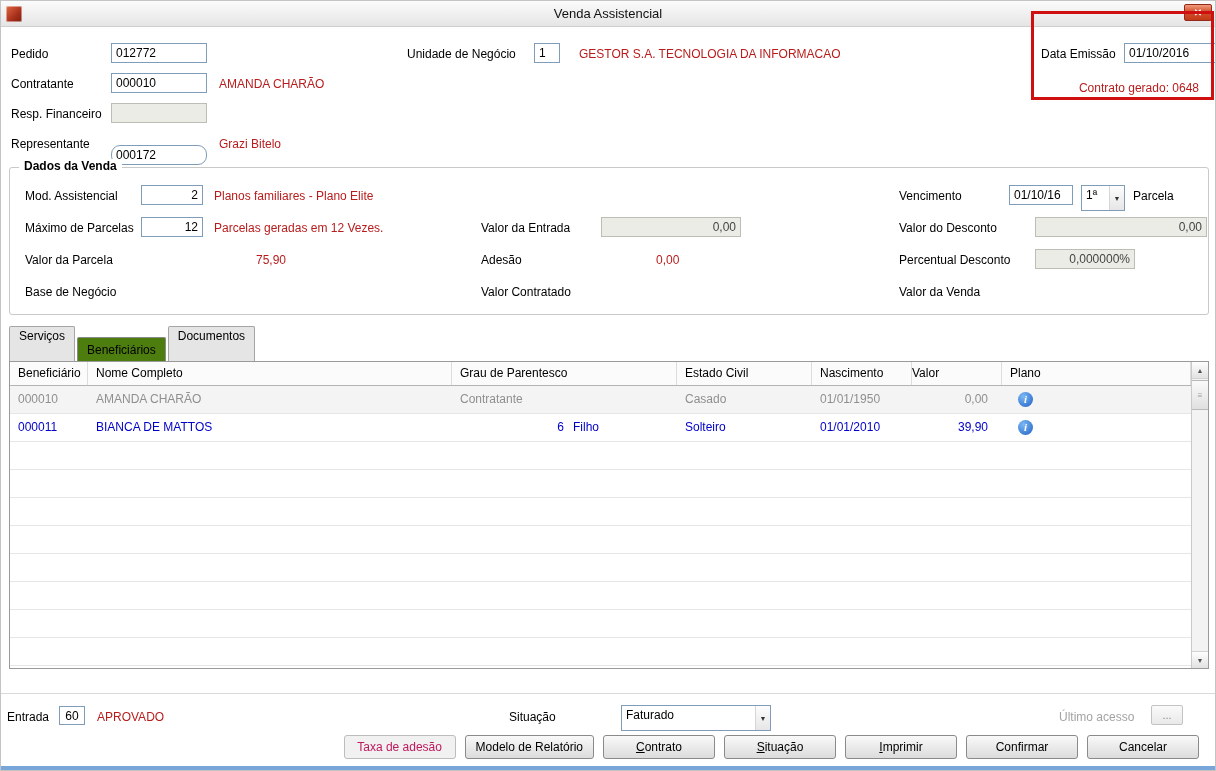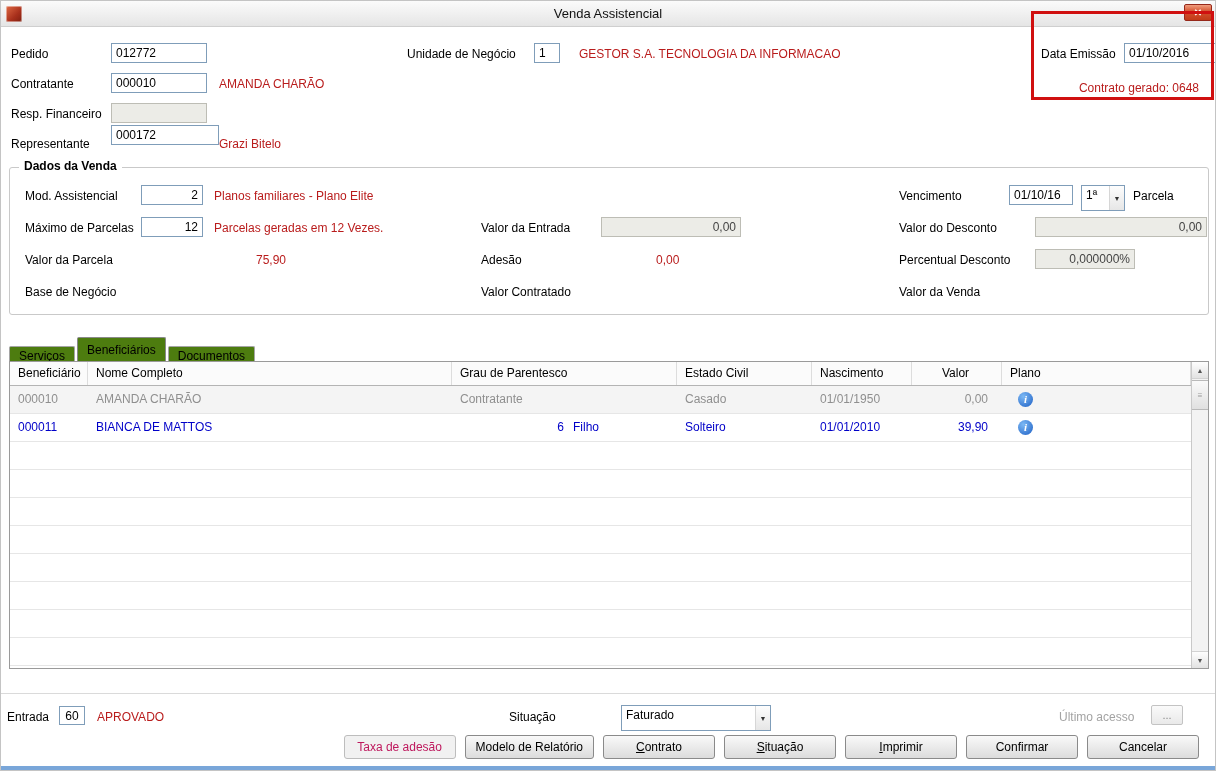--- a/index.html
+++ b/index.html
@@ -12,27 +12,27 @@
   .lbl{position:absolute;white-space:nowrap}
   .lbl.gray{color:#a3a3a3}
   .blue{color:#b91c1c}
   .val{position:absolute;white-space:nowrap}
   .inp{position:absolute;height:20px;border:1px solid #7f9db9;background:#fff;font:12px "Liberation Sans",sans-serif;padding:0 4px;color:#000}
   .inp.num{text-align:right}
   .inp.dis{background:#ecece7;border-color:#bdbdb5;color:#444}
   .groupbox{position:absolute;border:1px solid #c9c9c9;border-radius:3px}
   .legend{position:absolute;background:#fff;padding:0 5px;font-weight:bold}
   .tabbar{position:absolute;display:flex;align-items:flex-end;z-index:1}
-  .tab{height:16px;line-height:19px;padding:0 9px;background:#4d7c0f;border:1px solid #a5a5a5;border-bottom:none;border-radius:2px 2px 0 0;margin-right:2px;cursor:pointer;white-space:nowrap}
+  .tab{height:36px;line-height:19px;padding:0 9px;background:#e5e5e5;border:1px solid #a5a5a5;border-bottom:none;border-radius:2px 2px 0 0;margin-right:2px;cursor:pointer;white-space:nowrap}
   .tab.active{height:25px;line-height:24px;background:#4d7c0f;border-color:#8a8a8a;position:relative;z-index:3}
   .grid{position:absolute;background:#fff;border:1px solid #9a9a9a;z-index:2}
   .grid-inner{position:absolute;left:0;top:0;right:17px;bottom:0;overflow:hidden}
   .grid-header{display:flex;height:24px;border-bottom:1px solid #b4b4b4;background:#fbfbfb}
   .hcell{line-height:23px;padding-left:8px;border-right:1px solid #ddd;white-space:nowrap;overflow:hidden}
-  .hcell.num{text-align:center;padding-right:2px;padding-left:0}
+  .hcell.num{text-align:left;padding-right:2px;padding-left:0}
   .grow{display:flex;height:28px;line-height:27px;border-bottom:1px solid #e6e6e6;cursor:default}
   .grow.readonly{background:#f4f4f4;color:#8f8f8f}
   .grow.selected{color:#0000c8}
   .cell{padding-left:8px;white-space:nowrap;overflow:hidden}
   .cell.num{text-align:right;padding-right:14px;padding-left:0}
   .c1{width:78px}.c2{width:364px}.c3{width:225px}.c4{width:135px}.c5{width:100px}.c6{width:90px}.c7{flex:1}
   .pcode{display:inline-block;width:104px;text-align:right;margin-right:9px}
   .info-icon{display:inline-block;width:15px;height:15px;border-radius:50%;background:radial-gradient(circle at 35% 30%,#7cb9f5,#1d5fc4);color:#fff;font:italic bold 11px "Liberation Serif",serif;text-align:center;line-height:14px;vertical-align:middle;margin-left:8px;cursor:pointer}
   .vscroll{position:absolute;top:0;right:0;bottom:0;width:17px;background:#f3f3f3;border-left:1px solid #c9c9c9}
   .sb-btn{position:absolute;left:0;right:0;height:17px;background:linear-gradient(#fefefe,#e2e2e2);display:flex;align-items:center;justify-content:center;font-size:7px;color:#555;cursor:pointer}
@@ -75,21 +75,21 @@
 
   <span class="lbl" style="left:10px;top:76px">Contratante</span>
   <input class="inp" style="left: 110px; top: 72px; width: 96px;" value="000010">
   <span class="val blue" style="left:218px;top:76px">AMANDA CHARÃO</span>
   <span class="val blue" style="right:16px;top:80px">Contrato gerado: 0648</span>
 
   <span class="lbl" style="left:10px;top:106px">Resp. Financeiro</span>
   <input class="inp dis" style="left: 110px; top: 102px; width: 96px;" value="">
 
   <span class="lbl" style="left:10px;top:136px">Representante</span>
-  <input class="inp" style="left: 110px; top: 124px; width: 108px;" value="000172">
+  <input class="inp" style="left: 110px; top: 144px; width: 96px; border-radius: 9px;" value="000172">
   <span class="val blue" style="left:218px;top:136px">Grazi Bitelo</span>
 
   <div class="groupbox" style="left:8px;top:166px;width:1200px;height:148px"></div>
   <span class="legend" style="left:18px;top:158px">Dados da Venda</span>
 
   <span class="lbl" style="left:24px;top:188px">Mod. Assistencial</span>
   <input class="inp num" style="left: 140px; top: 184px; width: 62px;" value="2">
   <span class="val blue" style="left:213px;top:188px">Planos familiares - Plano Elite</span>
 
   <span class="lbl" style="left:898px;top:188px">Vencimento</span>

